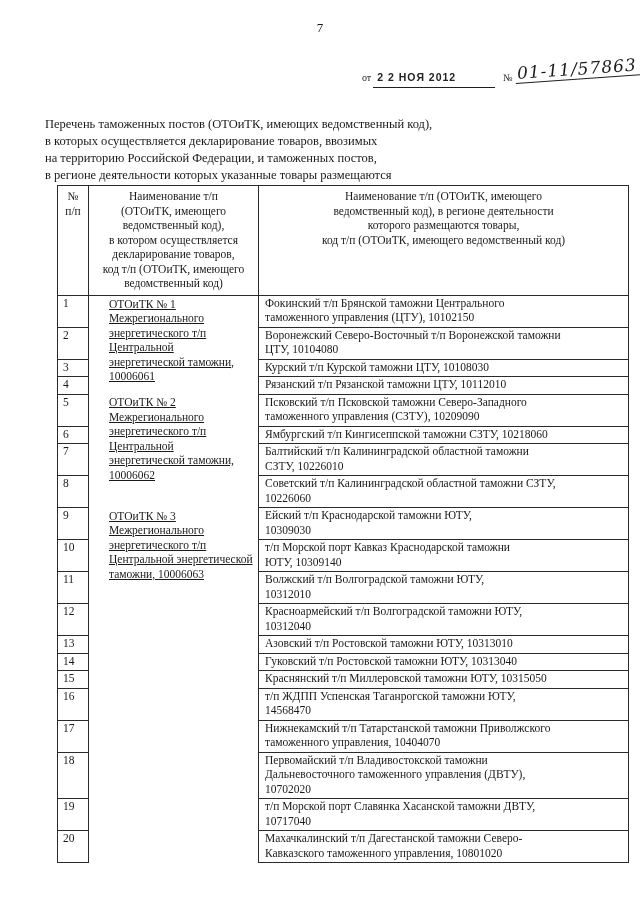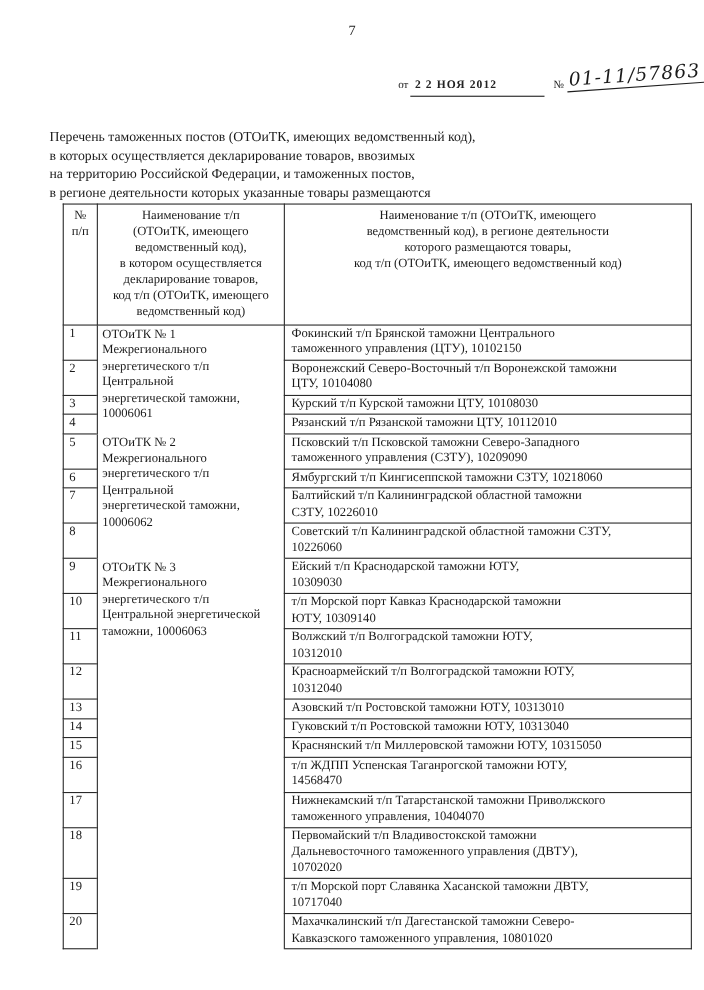--- a/index.html
+++ b/index.html
@@ -40,21 +40,21 @@
     font-size: 10px;
   }
   .stamp-wrap {
     display: inline-block;
     min-width: 112px;
     border-bottom: 1.5px solid #1f1f1f;
     padding: 0 6px 1px 4px;
     margin-left: 2px;
   }
   .date-stamp {
-    font-family: Liberation Serif, serif;
+    font-family: Liberation Sans, sans-serif;
     font-weight: 700;
     font-size: 10.5px;
     letter-spacing: 1px;
     color: #222;
   }
   .no-label {
     margin-left: 8px;
   }
   .handwritten {
     display: inline-block;
@@ -100,23 +100,24 @@
   }
   table.posts-table th {
     text-align: center;
     padding: 3px 2px 4px 2px;
   }
   table.posts-table td.c1 {
     padding: 0 2px 1px 5px;
     text-align: left;
   }
   table.posts-table td.c2 {
-    padding: 1px 4px 1px 4px;
+    padding: 1px 4px 1px 20px;
     border-top: none;
     border-bottom: none;
+    text-decoration: underline;
   }
   table.posts-table td.c3 {
     padding: 0 4px 2px 6px;
   }
 </style>
 </head>
 <body>
 
 <div class="page">
 

